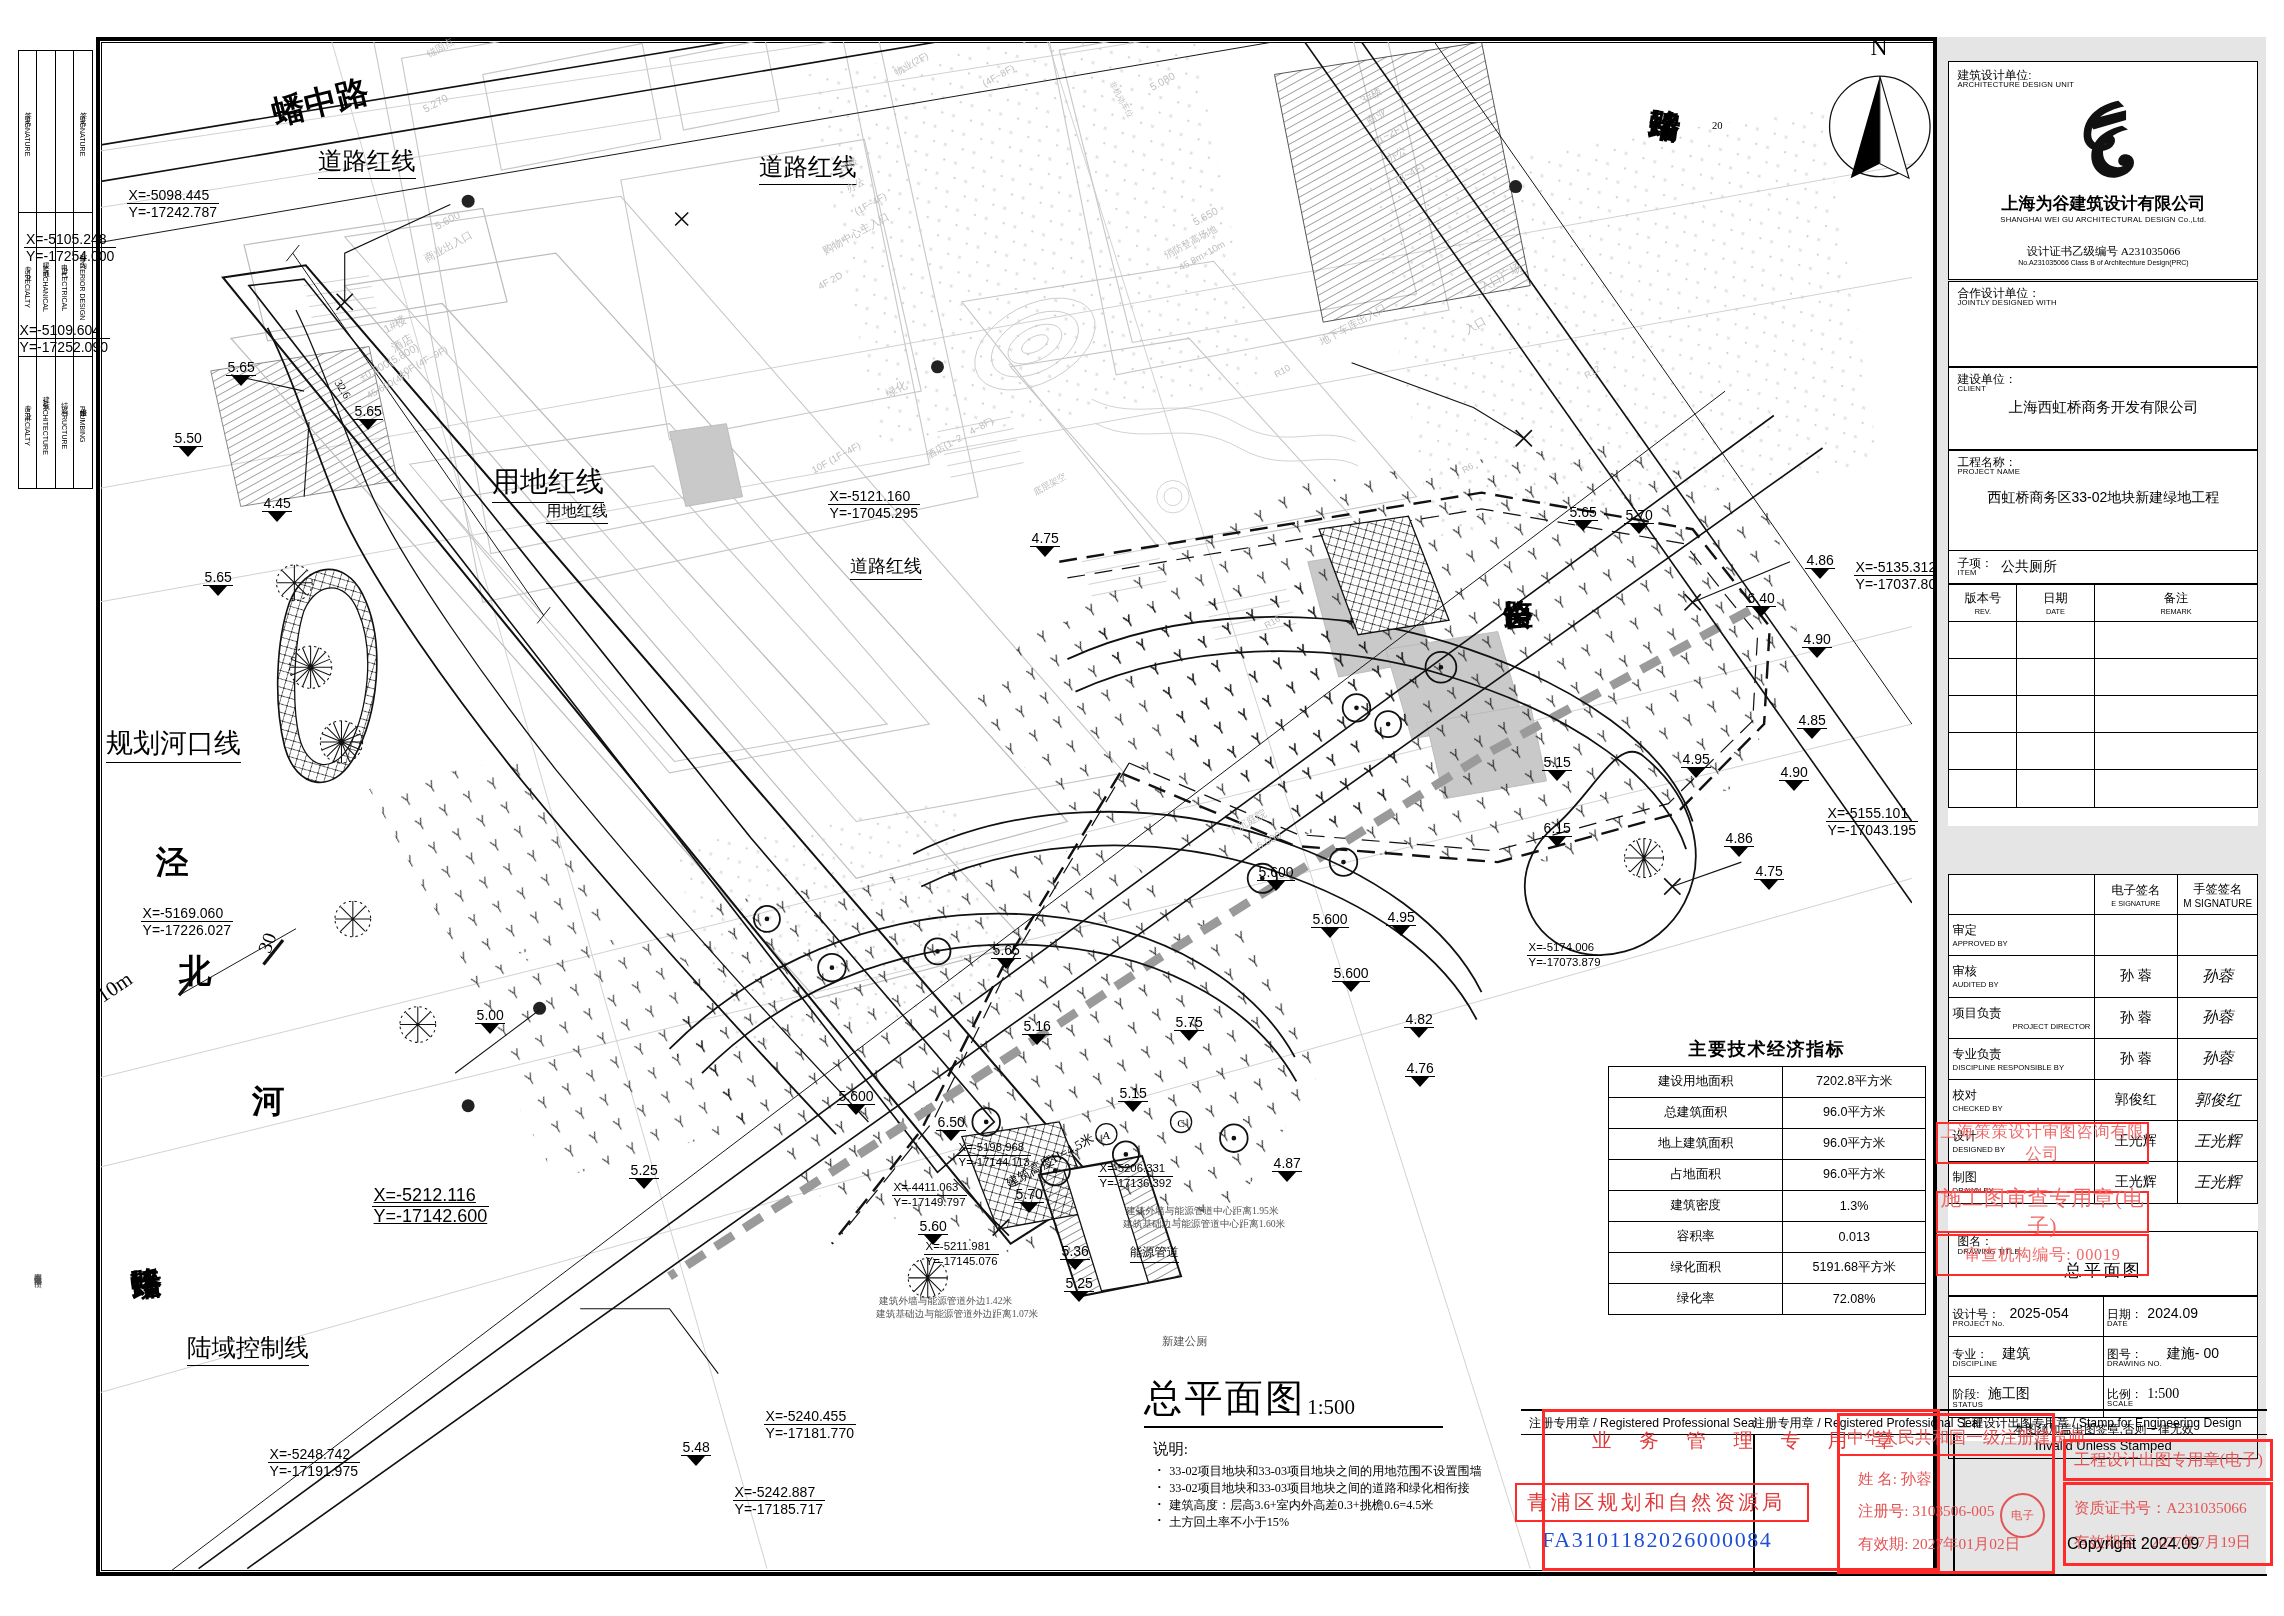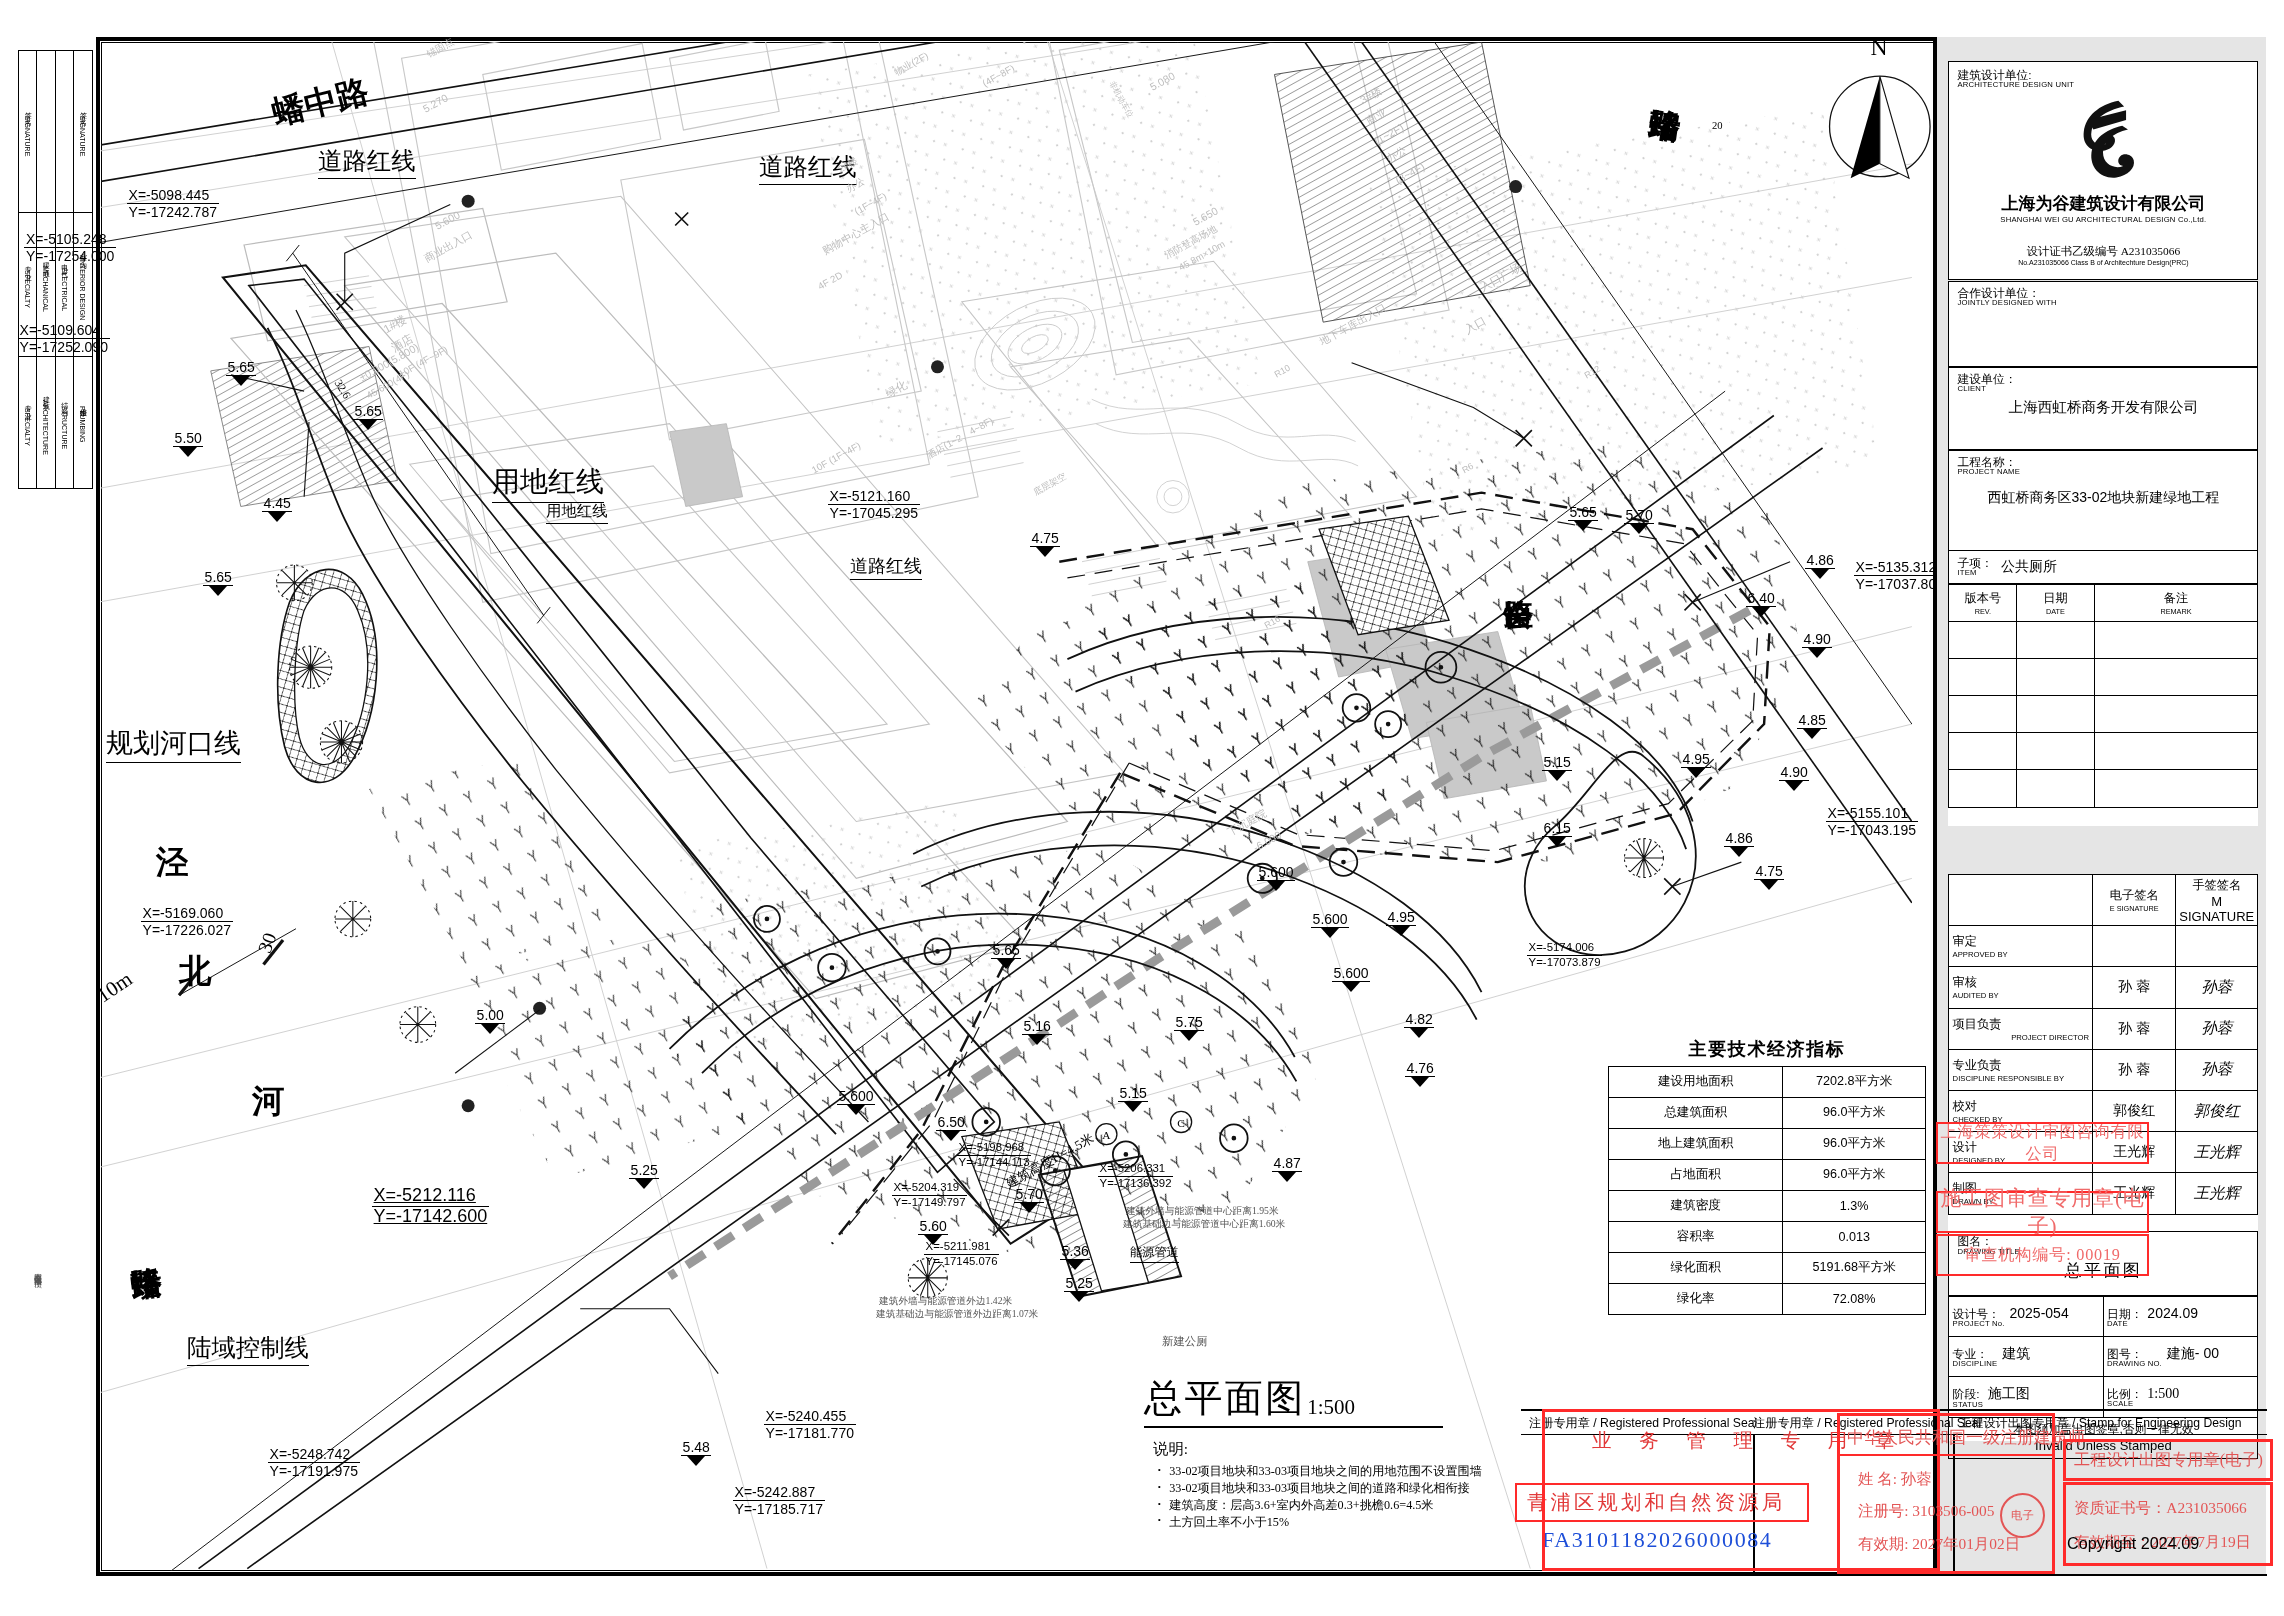--- a/index.html
+++ b/index.html
@@ -582,21 +582,21 @@
   </div>
   <div class="coord" style="left:1527px;top:942px;font-size:11.4px;">
     <span class="top">X=-5174.006</span>
     <span class="bot">Y=-17073.879</span>
   </div>
   <div class="coord" style="left:957px;top:1142px;font-size:11.4px;">
     <span class="top">X=-5198.968</span>
     <span class="bot">Y=-17144.113</span>
   </div>
   <div class="coord" style="left:892px;top:1182px;font-size:11.4px;">
-    <span class="top">X=-5204.319</span>
+    <span class="top">X=-4411.063</span>
     <span class="bot">Y=-17149.797</span>
   </div>
   <div class="coord" style="left:1098px;top:1163px;font-size:11.4px;">
     <span class="top">X=-5206.331</span>
     <span class="bot">Y=-17136.392</span>
   </div>
   <div class="coord" style="left:924px;top:1241px;font-size:11.4px;">
     <span class="top">X=-5211.981</span>
     <span class="bot">Y=-17145.076</span>
   </div>
@@ -857,21 +857,21 @@
       <table class="tbt">
         <tbody>
             <tr>
           <td style="width:47%;height:36px;"></td>
           <td style="width:27%;text-align:center;">
             <div style="font-size:12.2px;">电子签名</div>
             <div style="font-size:7.3px;">E SIGNATURE</div>
           </td>
           <td style="text-align:center;">
             <div style="font-size:12.2px;">手签签名</div>
-            <div style="font-size:13px;">M SIGNATURE</div>
+            <div style="font-size:10px;">M SIGNATURE</div>
           </td>
         </tr>
         <tr>
           <td style="height:37px;">
             <div style="font-size:12.2px;">审定</div>
             <div style="font-size:7.7px;">APPROVED BY</div>
           </td>
           <td style="text-align:center;font-size:14px;"></td>
           <td style="text-align:center;font-family:'Liberation Serif',serif;font-style:italic;font-size:15.4px;"></td>
         </tr>

